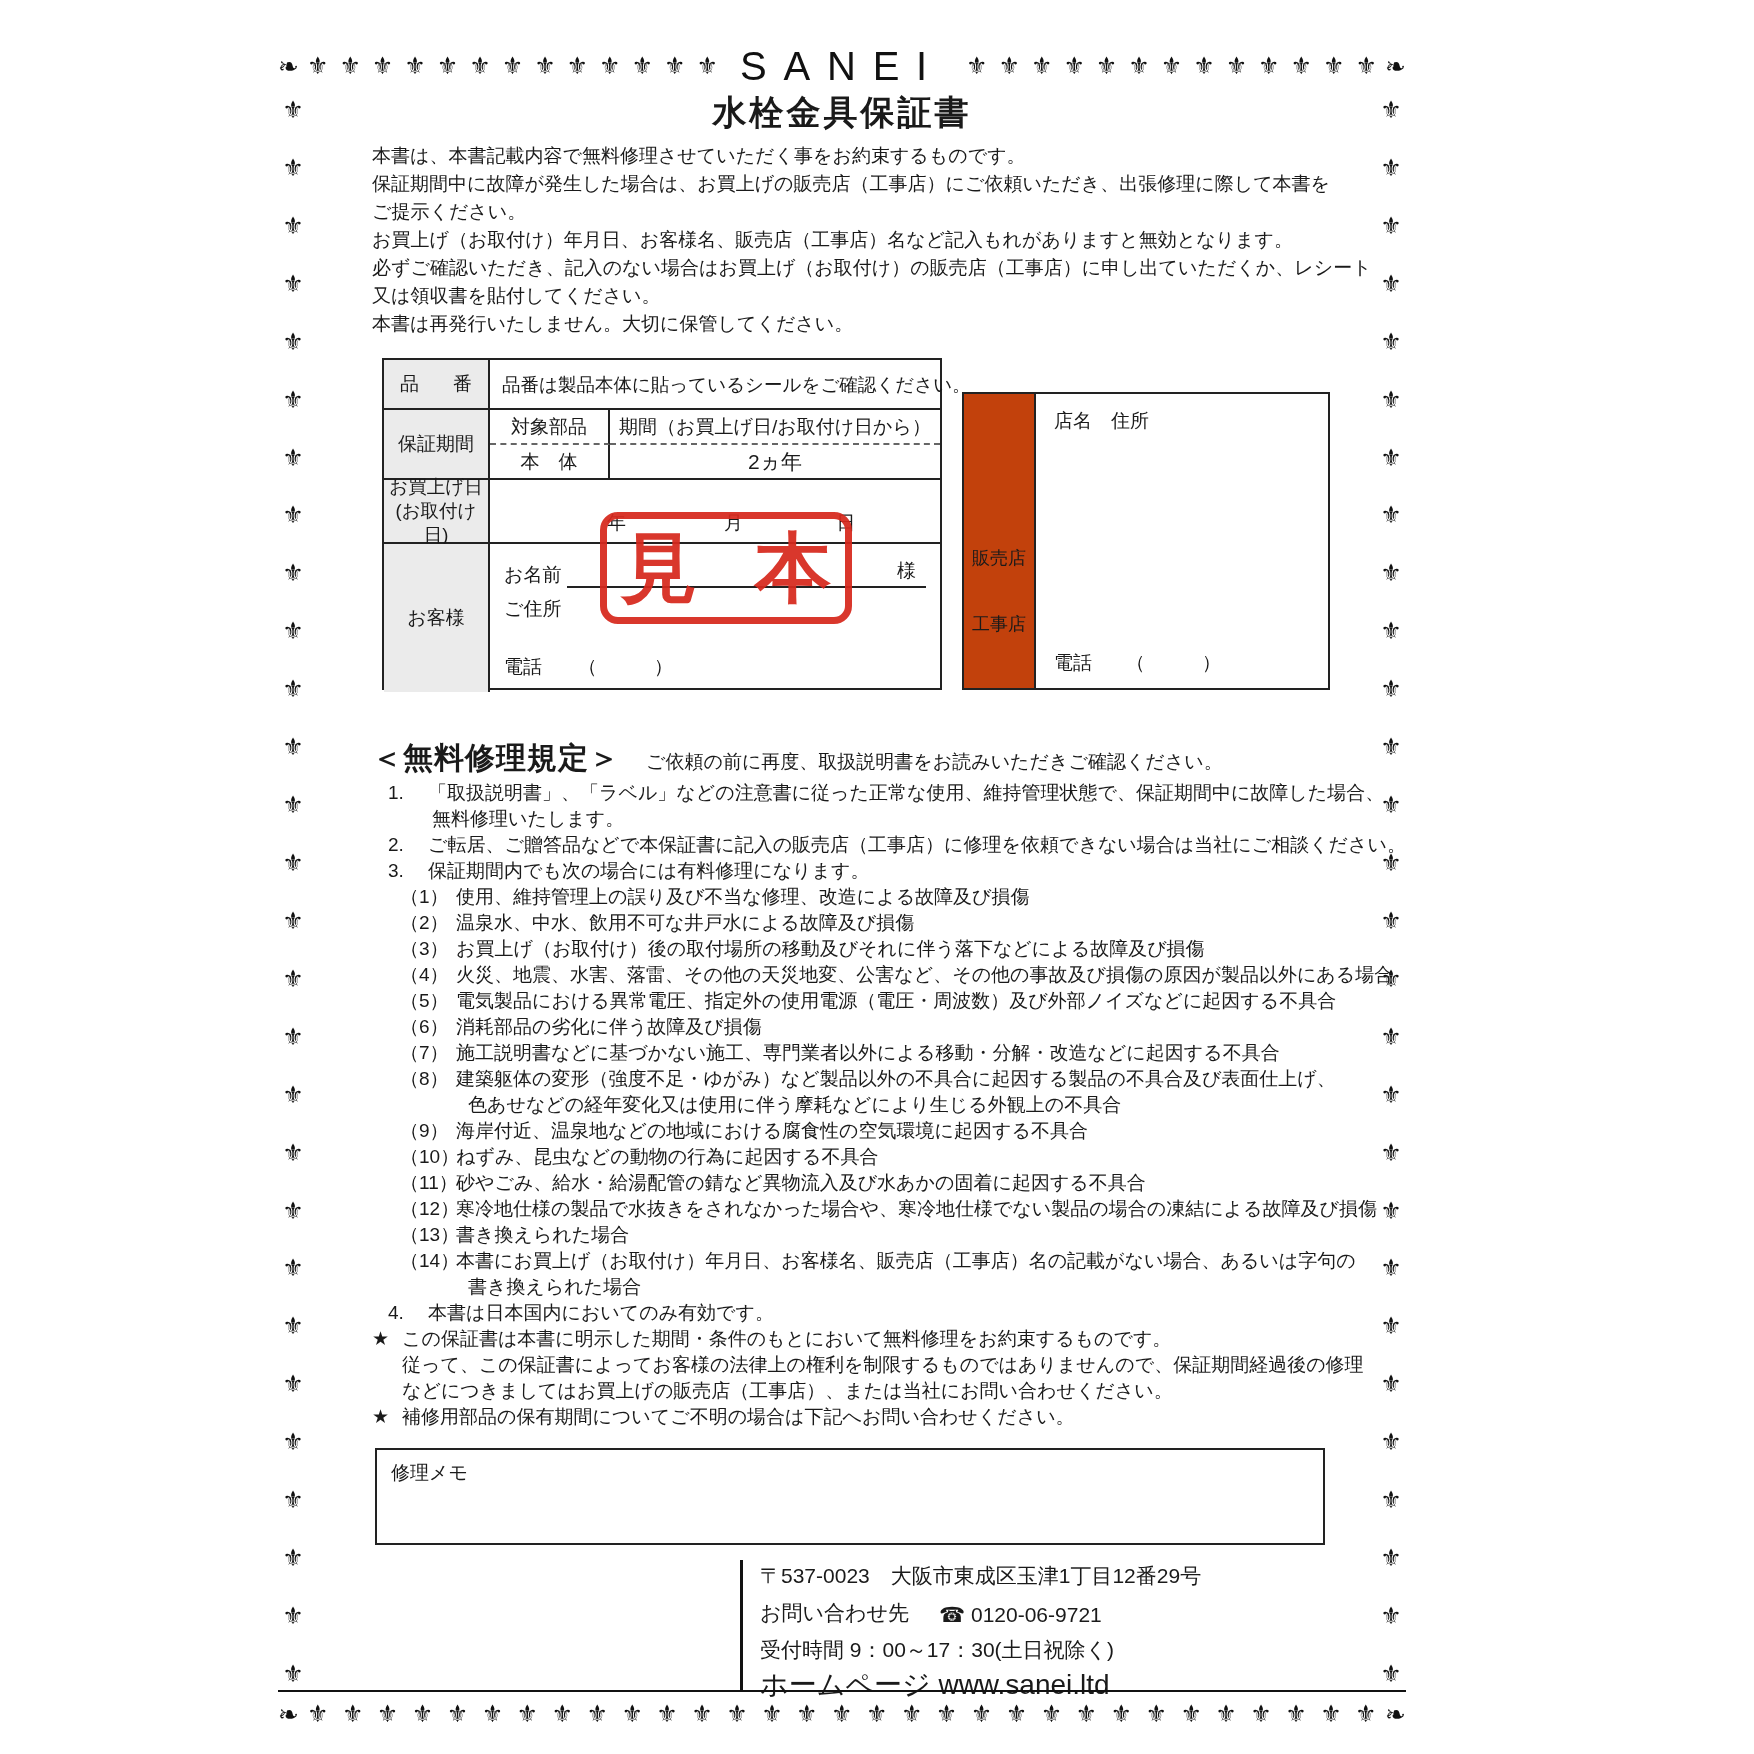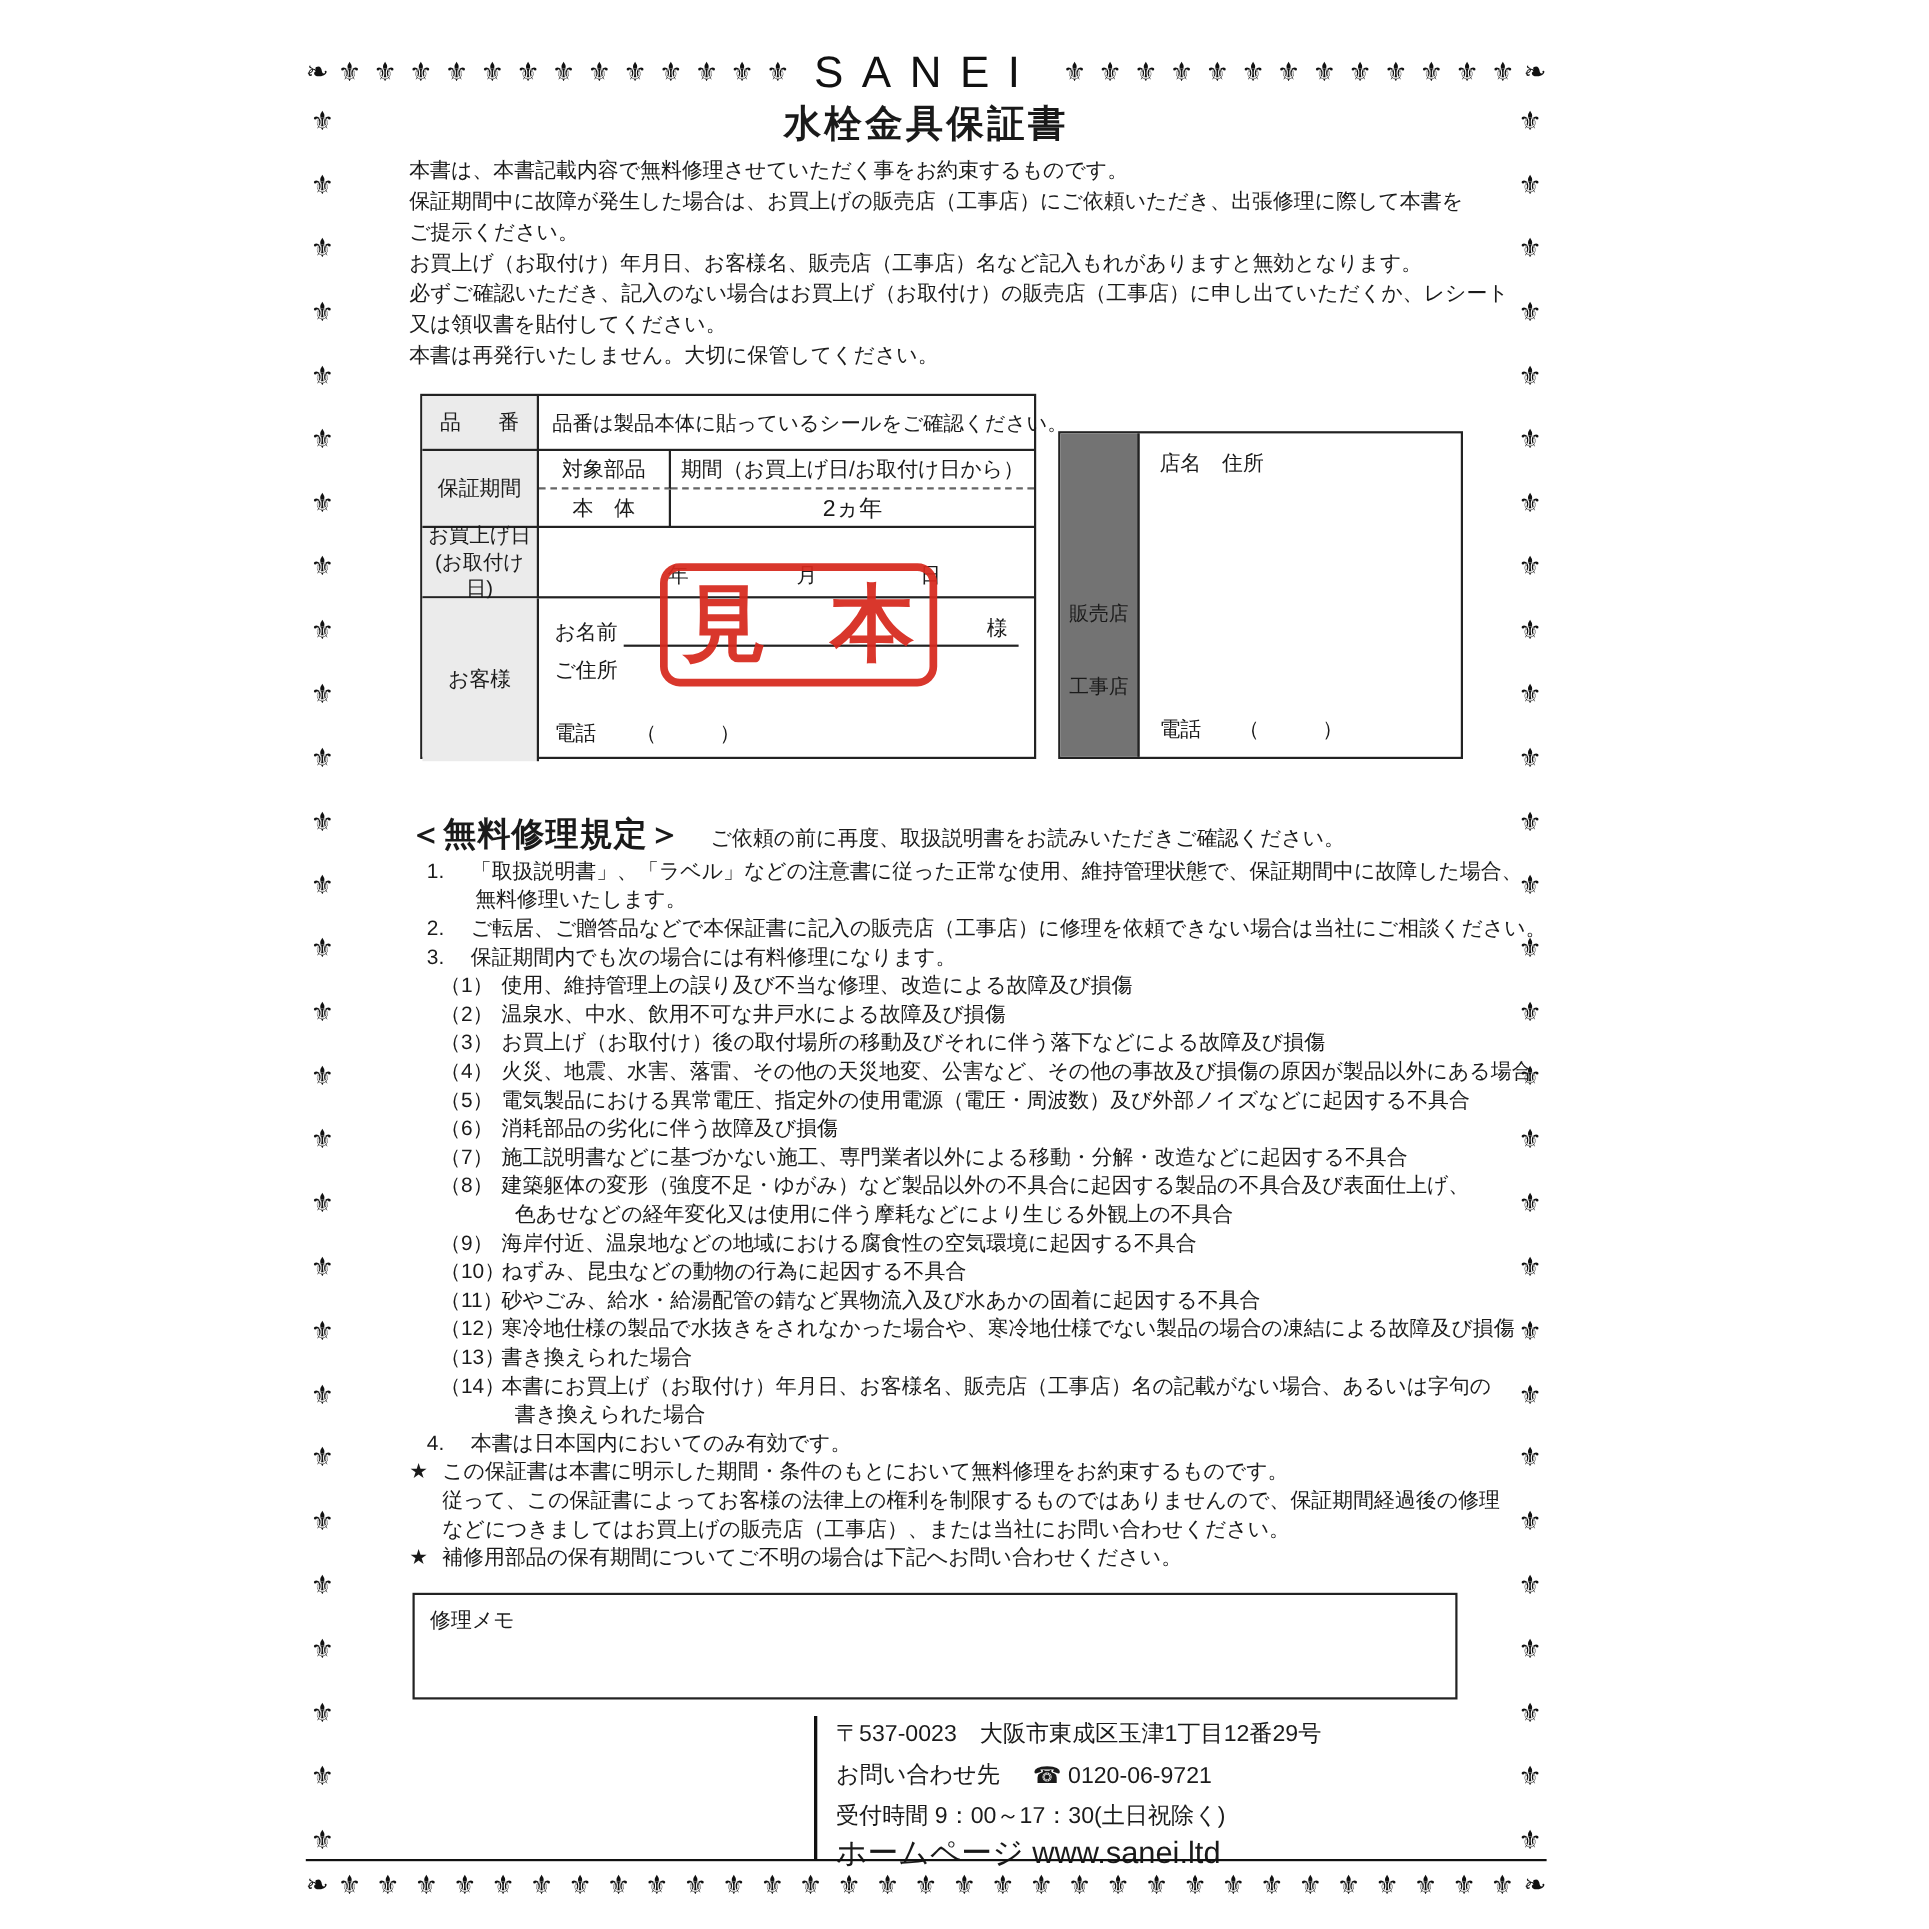--- a/index.html
+++ b/index.html
@@ -41,21 +41,21 @@
   .lbl-cust{grid-row:5;grid-column:1;}
   .val-cust{grid-row:5;grid-column:2 / 4;position:relative;display:block !important;padding:10px 14px 0 14px;}
   .name-row{display:flex;align-items:flex-end;}
   .name-label{white-space:nowrap;margin-right:6px;}
   .name-line{flex:1;border-bottom:2px solid #222;display:flex;justify-content:flex-end;padding:0 10px 2px 0;height:30px;align-items:flex-end;}
   .addr-label{margin-top:8px;}
   .tel-row{position:absolute;left:14px;bottom:12px;display:flex;gap:36px;white-space:nowrap;}
 
   
   .dtable{position:absolute;left:684px;top:348px;width:368px;height:298px;border:2px solid #222;box-sizing:border-box;display:flex;font-size:19px;}
-  .dcol{width:70px;background:#737373;border-right:2px solid #222;position:relative;flex:none;}
+  .dcol{width:70px;background:#c2410c;border-right:2px solid #222;position:relative;flex:none;}
   .dcol span{position:absolute;left:0;width:100%;text-align:center;white-space:nowrap;font-size:18px;}
   .dlbl-1{top:152px;} .dlbl-2{top:218px;}
   .dcell{flex:1;position:relative;}
   .dhead{position:absolute;left:18px;top:14px;white-space:nowrap;}
   .dtel{position:absolute;left:18px;bottom:12px;display:flex;gap:34px;white-space:nowrap;}
 
   
   .stamp{position:absolute;left:322px;top:468px;width:252px;height:112px;border:7px solid #d7281d;border-radius:18px;
          box-sizing:border-box;display:flex;justify-content:space-between;align-items:center;padding:0 14px;
          color:#d7281d;font-size:76px;font-weight:bold;opacity:0.93;z-index:5;background:transparent;line-height:1;}

